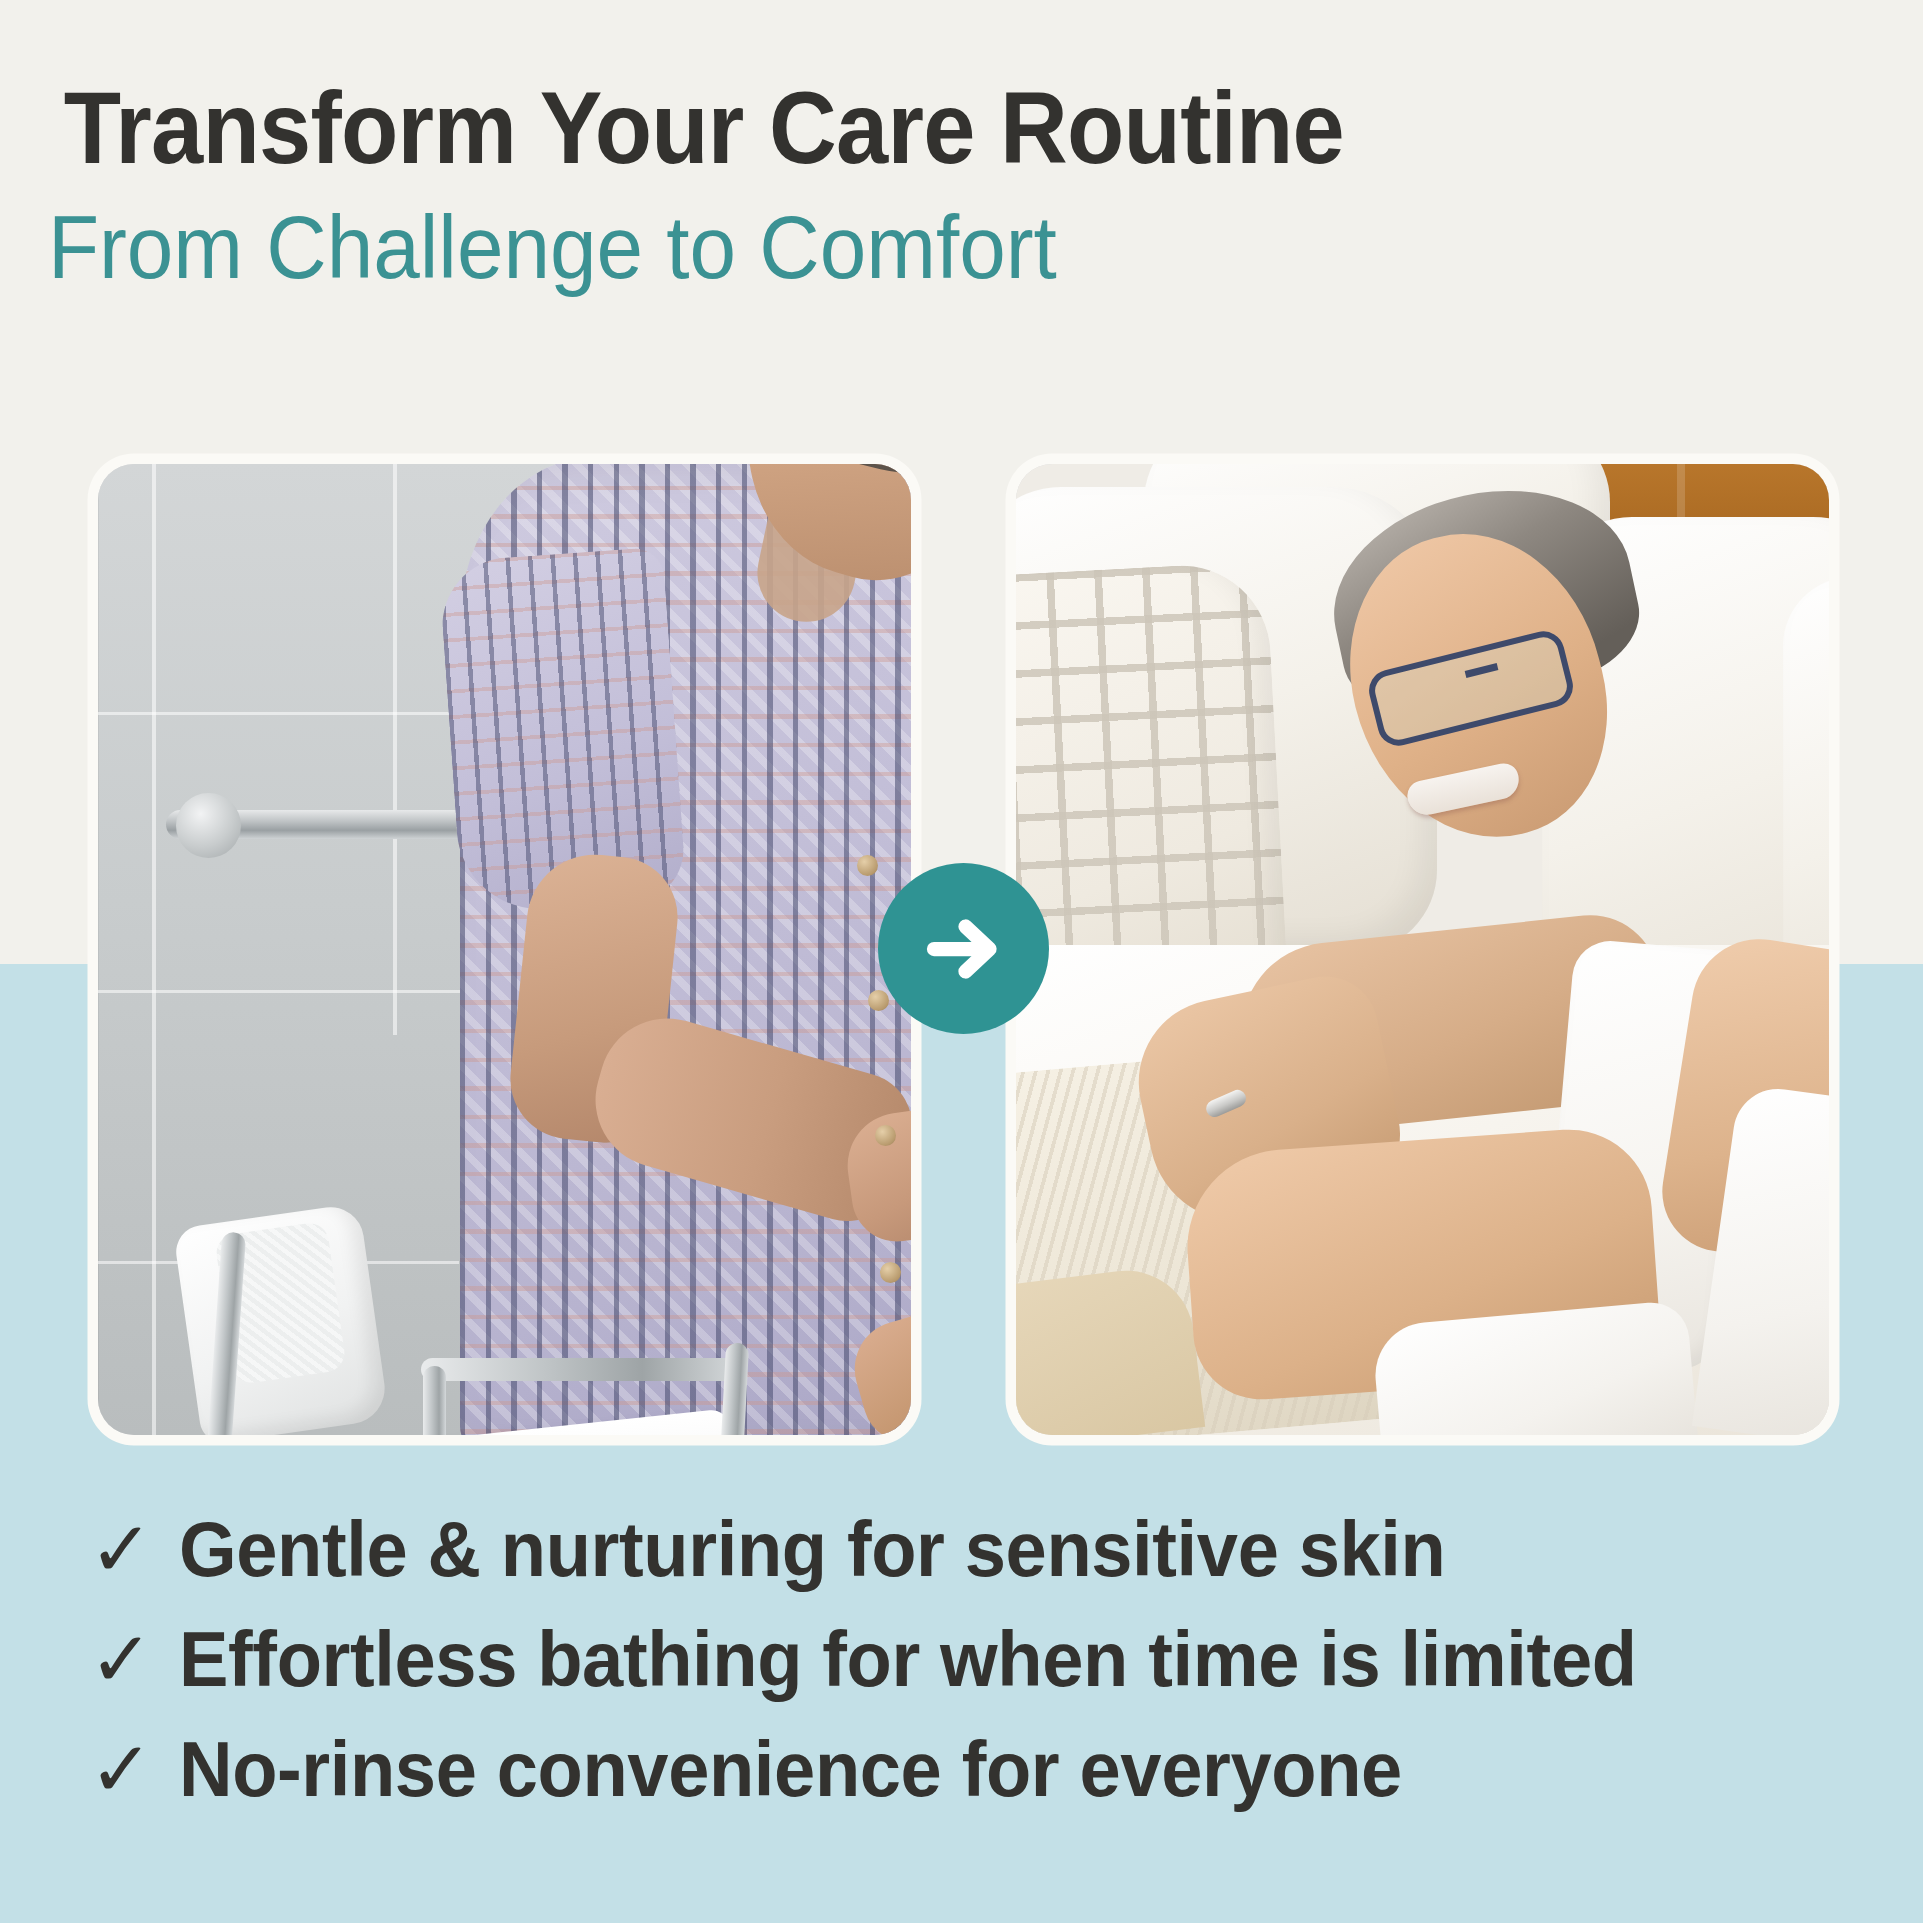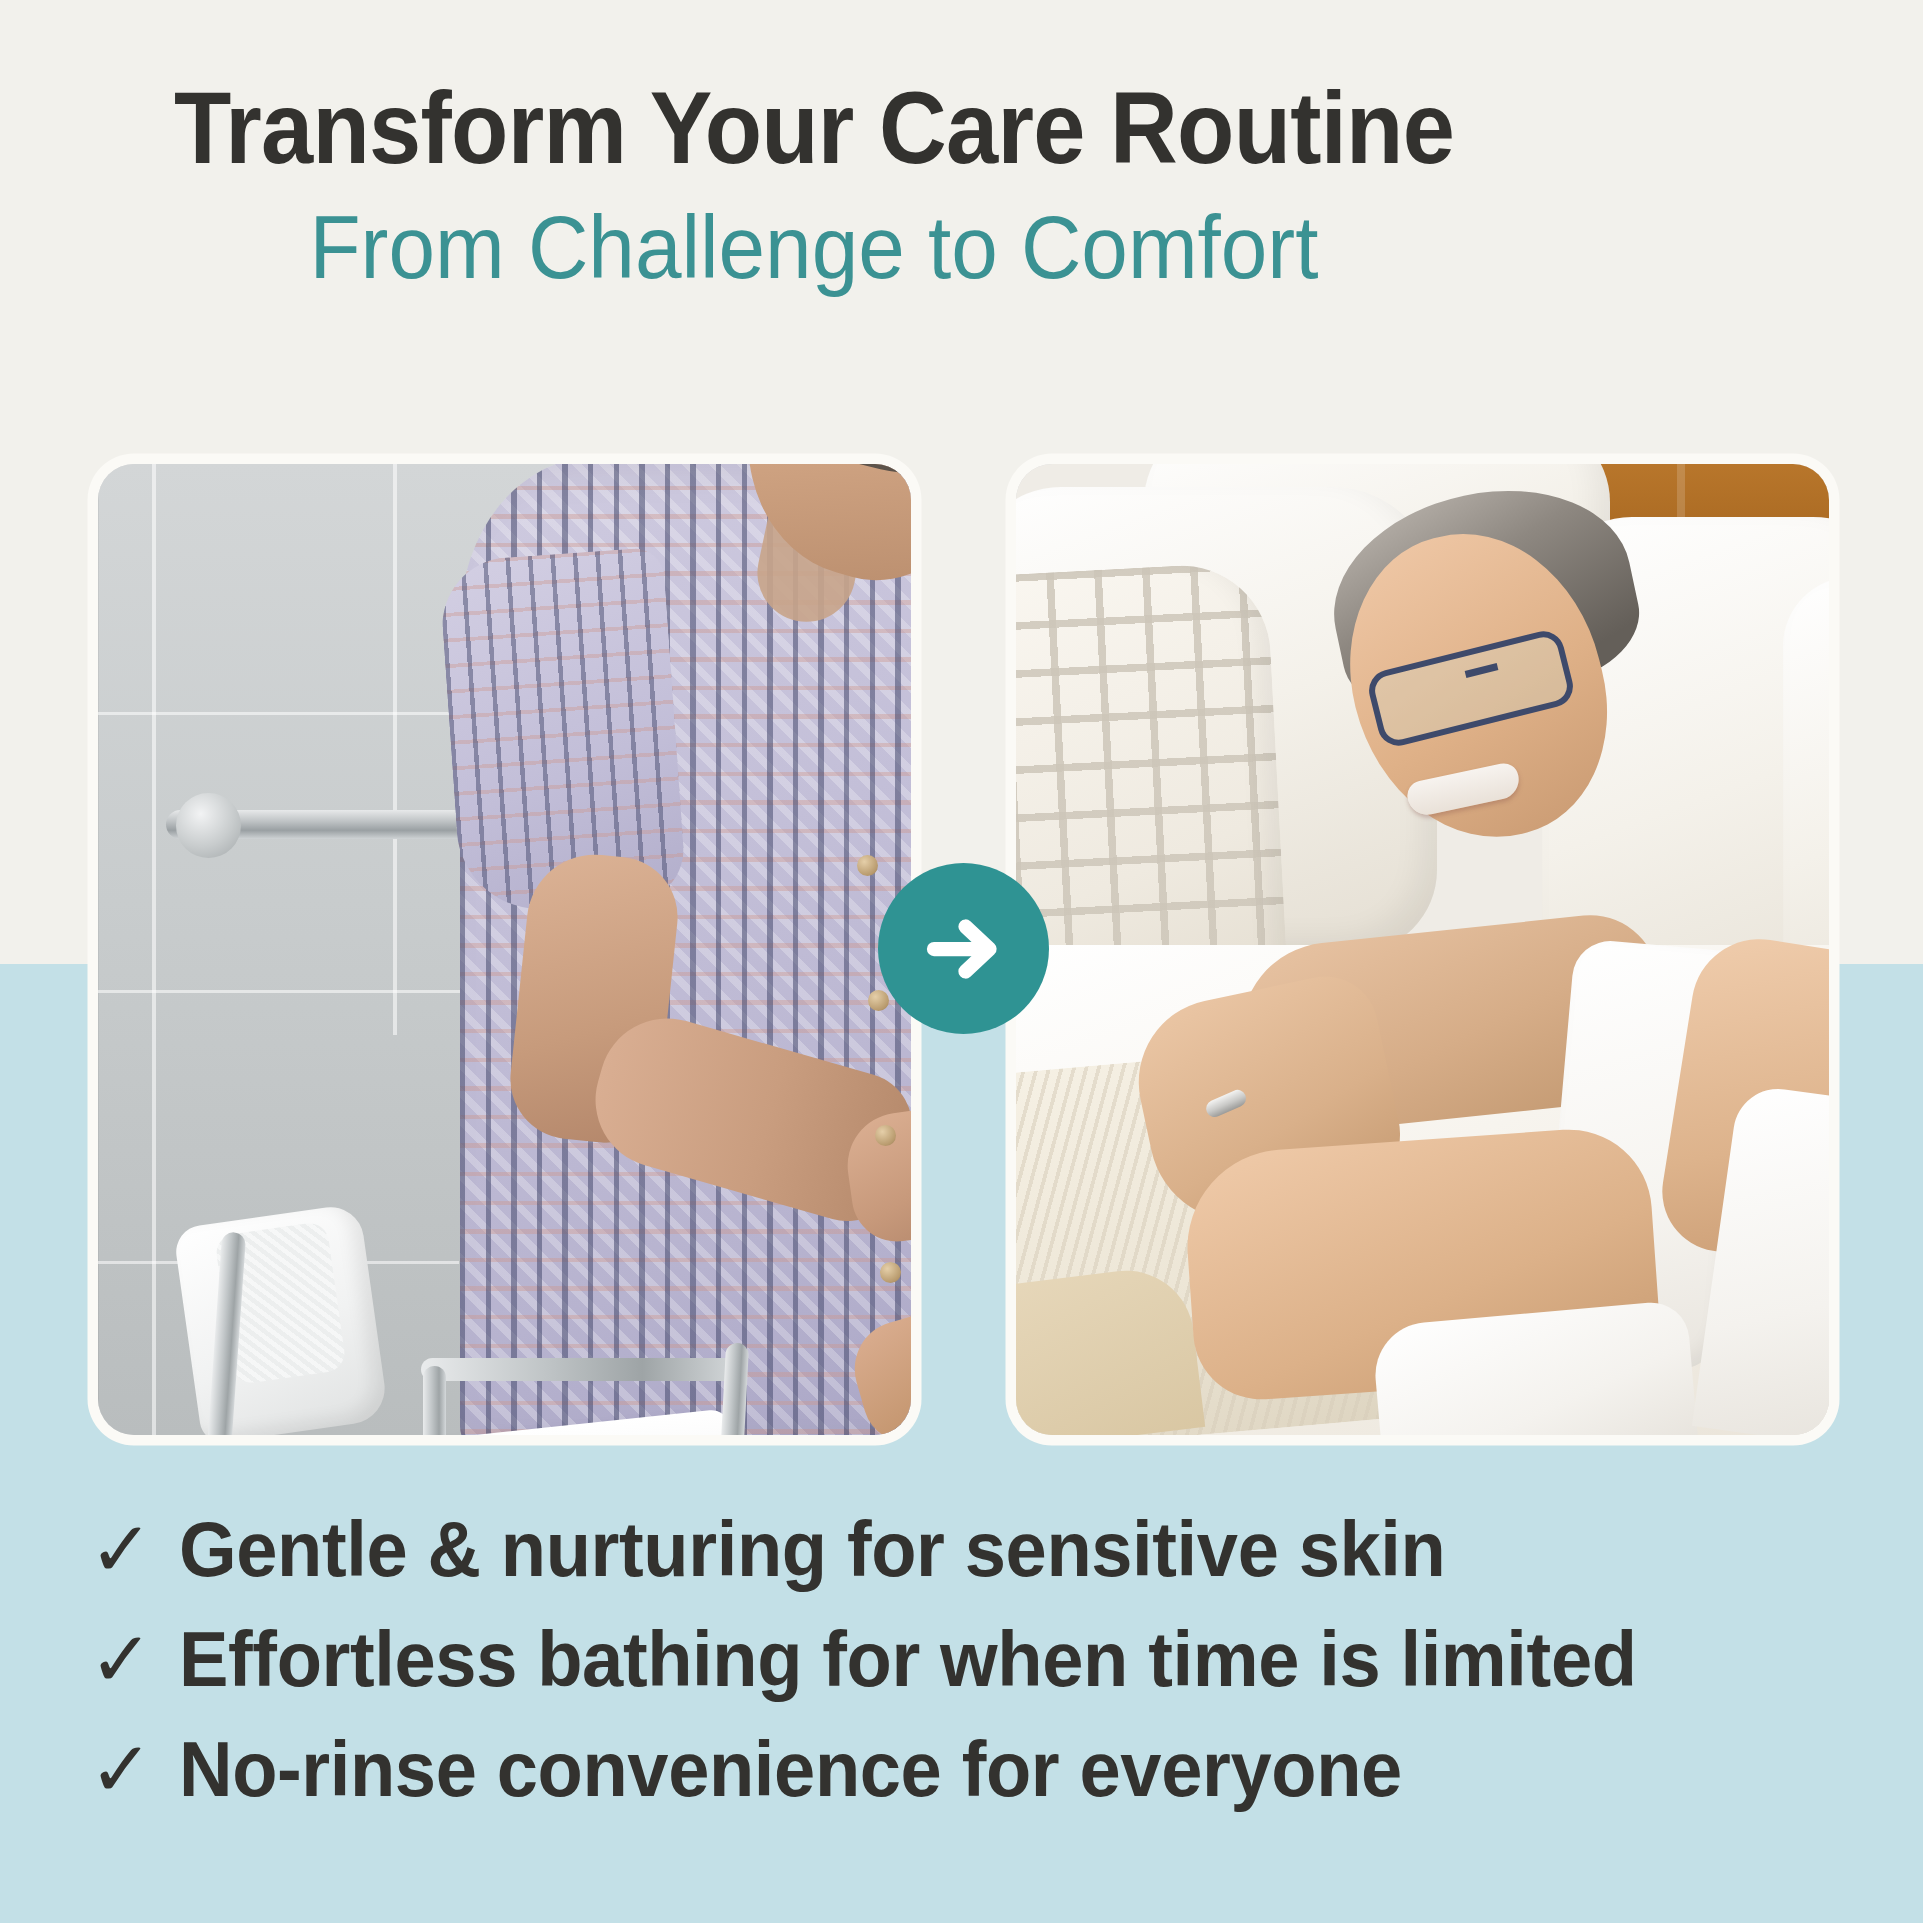--- a/index.html
+++ b/index.html
@@ -35,22 +35,21 @@
     width: 1924px;
     height: 960px;
     background: #c3e0e7;
   }
 
   
   .headline-block {
     position: absolute;
     left: 0; top: 75px;
     width: 1596px;
-    text-align: center;
-    margin-left: 16px;
+    text-align: left;
   }
   .headline {
     font-family: "Liberation Sans Narrow", "Liberation Sans", sans-serif;
     font-weight: 700;
     font-size: 102px;
     line-height: 1.05;
     letter-spacing: -0.8px;
     color: #33322f;
     transform: scaleX(0.92);
     transform-origin: center;

